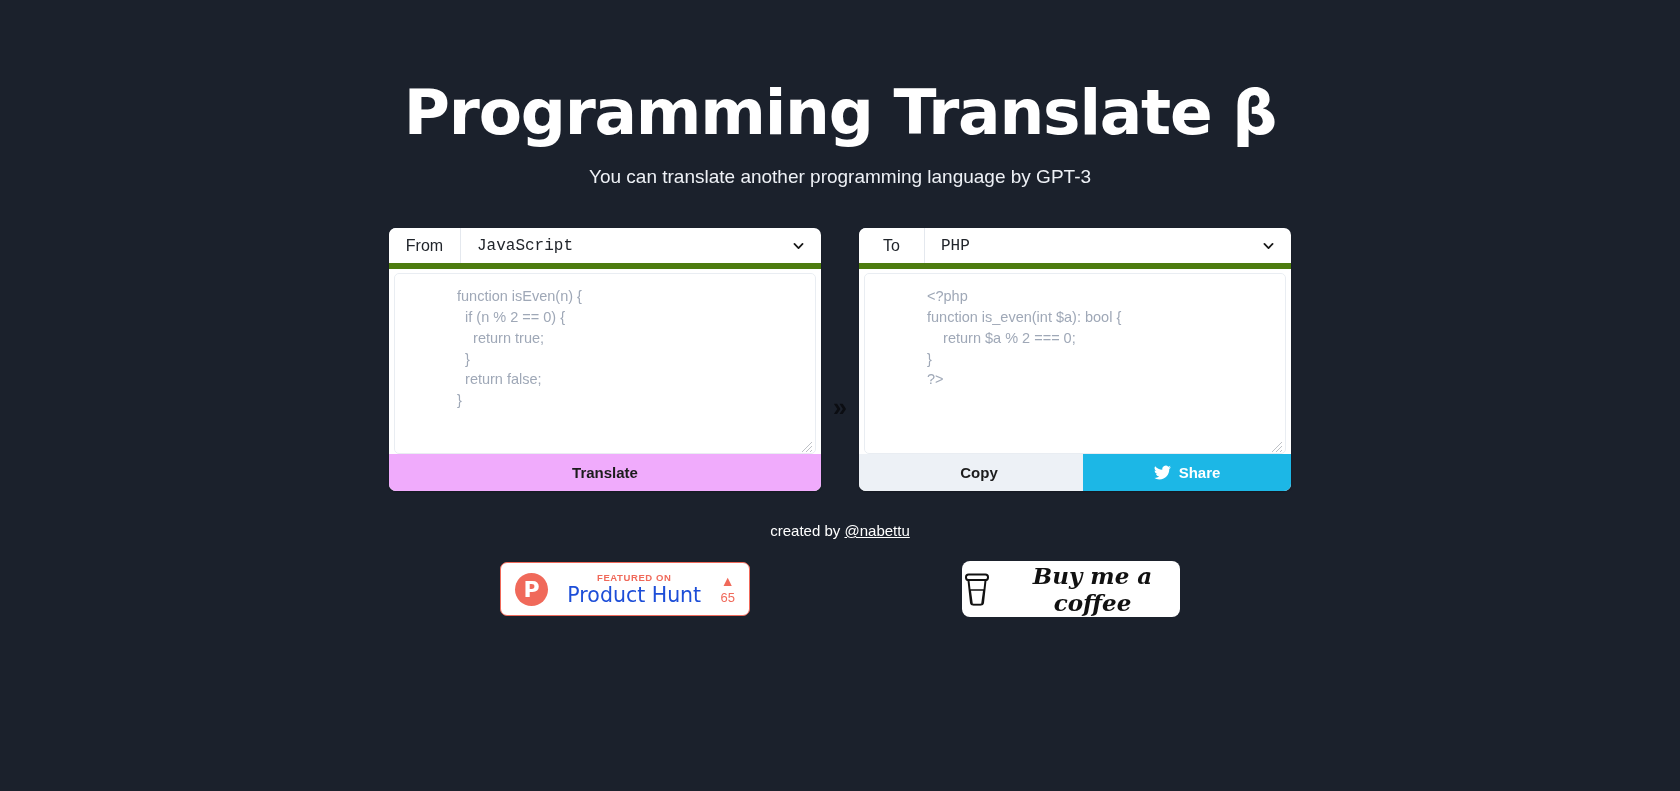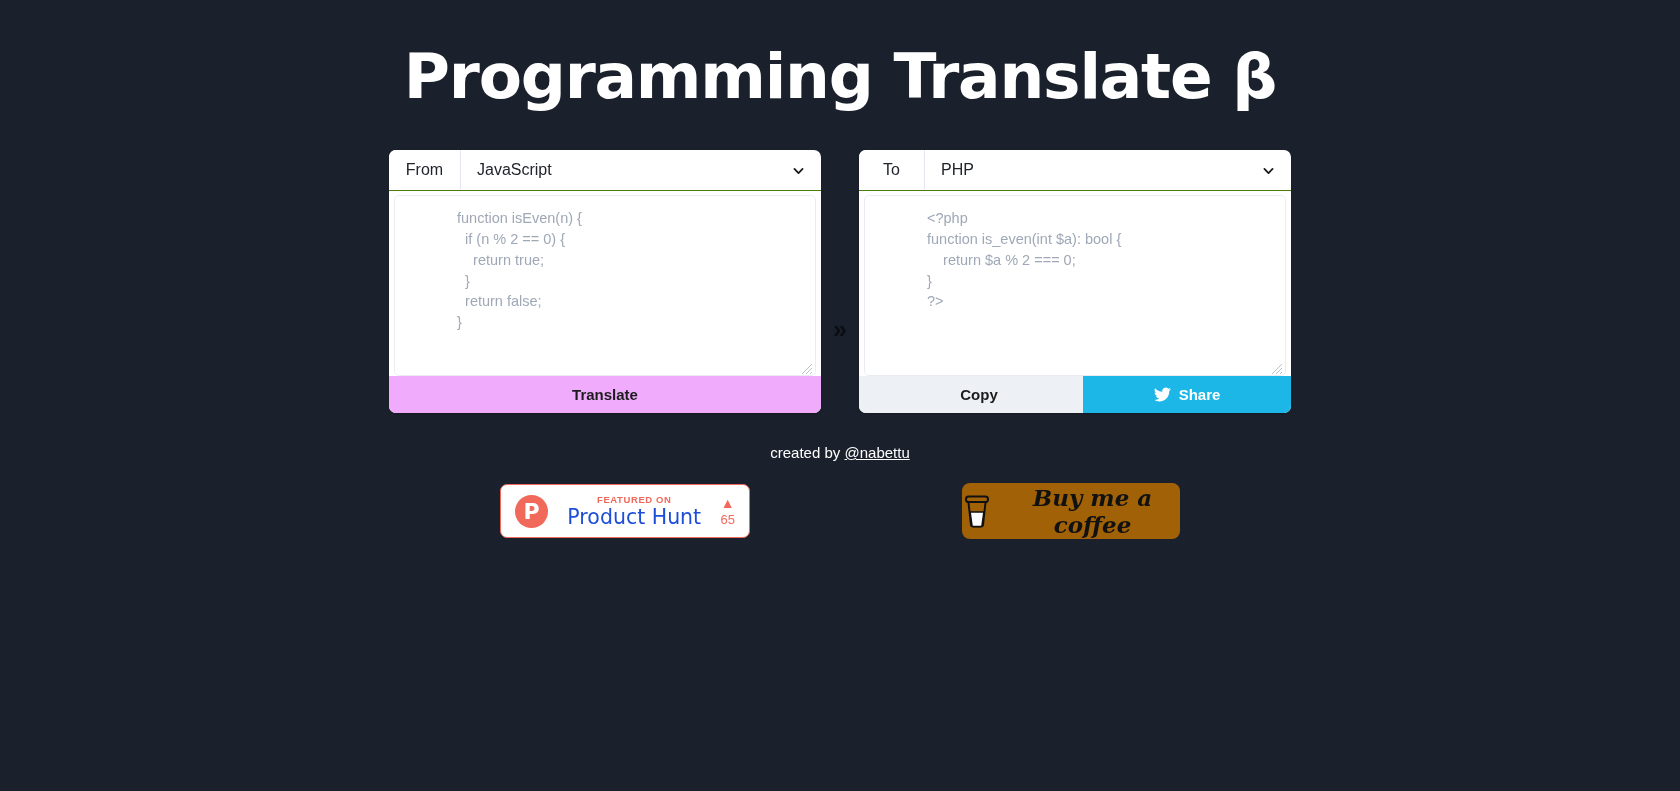--- a/index.html
+++ b/index.html
@@ -10,21 +10,21 @@
     font-family: "Liberation Sans", sans-serif;
     overflow: hidden;
   }
   .page {
     width: 1680px; height: 791px;
     background: #1b212c;
     position: relative;
   }
 
   
-  .header { text-align: center; padding-top: 44px; }
+  .header { text-align: center; padding-top: 80px; }
   .title {
     font-size: 63px;
     line-height: 1.05;
     font-weight: 800;
     color: #ffffff;
     letter-spacing: -1.2px;
     margin: 0;
     font-family: "DejaVu Sans", sans-serif;
   }
   .subtitle {
@@ -48,38 +48,39 @@
     border-radius: 7px;
     overflow: hidden;
     box-shadow: 0 1px 2px rgba(0,0,0,.25);
     display: flex;
     flex-direction: column;
   }
   .panel-head {
     display: flex;
     align-items: stretch;
     height: 41px;
-    border-bottom: 1px solid #4d7c0f;
+    border-bottom: 6px solid #4d7c0f;
   }
   .panel-label {
     width: 72px;
     display: flex;
     align-items: center;
     justify-content: center;
     font-size: 16px;
     color: #21252b;
     background: #ffffff;
     border-right: 1px solid #e4e8ee;
   }
   .panel-label.to { width: 66px; }
   .select-wrap {
     flex: 1;
     position: relative;
     display: flex;
     align-items: center;
+    font-family: Liberation Mono, monospace;
   }
   .select-value {
     padding-left: 16px;
     font-size: 16px;
     color: #21252b;
   }
   .chevron {
     position: absolute;
     right: 16px;
     top: 50%;
@@ -209,21 +210,21 @@
     display: block;
   }
   .ph-count {
     font-size: 13px;
     display: block;
     margin-top: 3px;
   }
   
   .bmc {
     width: 218px; height: 56px;
-    background: #a16207;
+    background: #ffffff;
     border-radius: 8px;
     display: flex;
     align-items: center;
     justify-content: center;
     gap: 13px;
     cursor: pointer;
   }
   .bmc-cup { width: 30px; height: 34px; display: block; }
   .bmc-text {
     font-size: 23px;
@@ -233,20 +234,21 @@
     font-weight: 700;
   }
 </style>
 </head>
 <body>
 
 <div class="page">
 
   <div class="header">
     <h1 class="title">Programming Translate β</h1>
+    <p class="subtitle">You can translate another programming language by GPT-3</p>
   </div>
 
   <div class="translator">
 
     <div class="panel">
       <div class="panel-head">
         <div class="panel-label">From</div>
         <div class="select-wrap">
           <span class="select-value">JavaScript</span>
           <span class="chevron">

